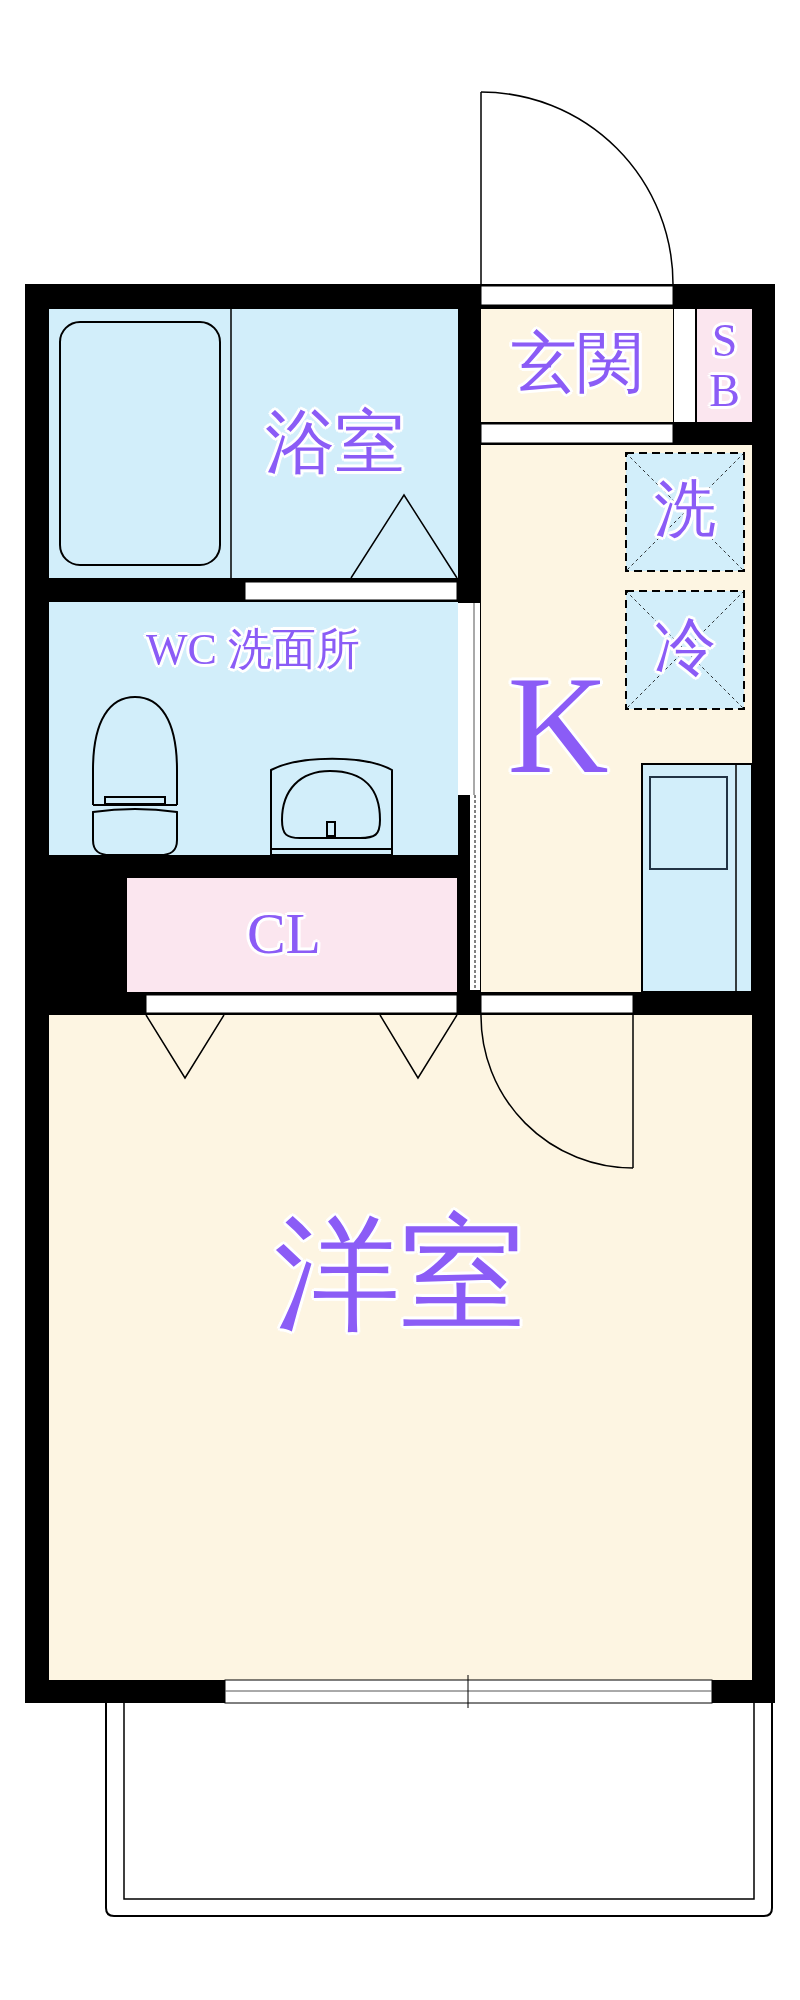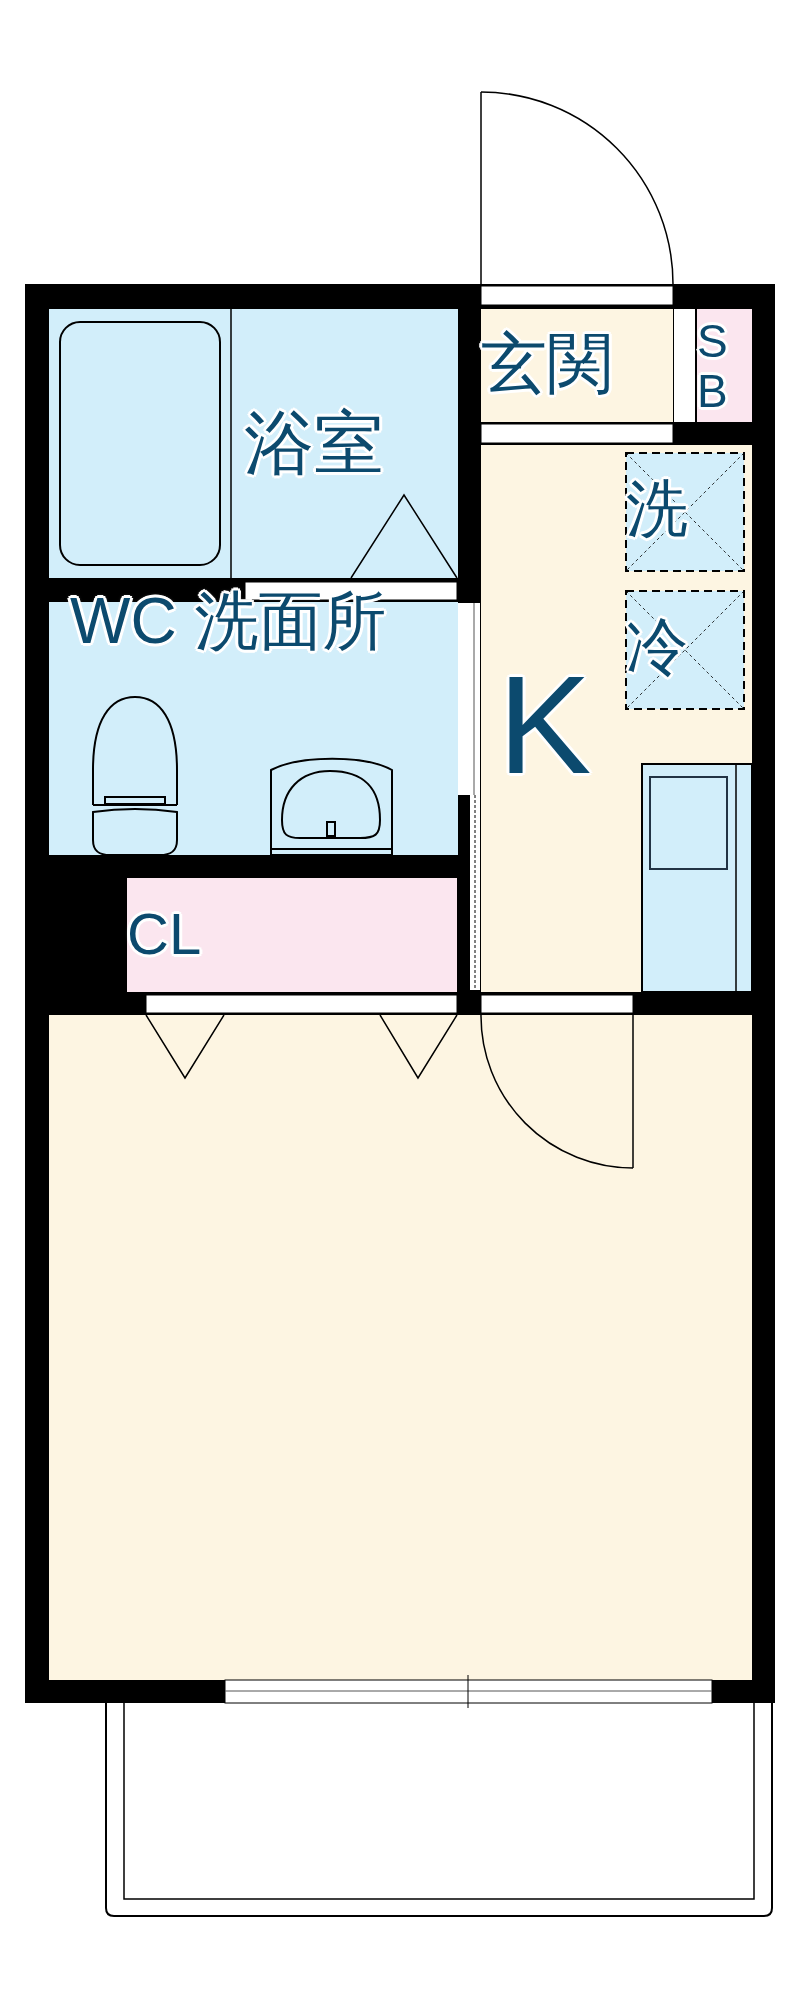--- a/index.html
+++ b/index.html
@@ -1,20 +1,20 @@
 <!DOCTYPE html>
 <html><head>
 <meta charset="utf-8">
 <style>
   html, body { margin:0; padding:0; background:#ffffff; }
   #plan { position:relative; width:800px; height:2000px; overflow:hidden; background:#ffffff; }
   #plan svg { position:absolute; left:0; top:0; }
   .lbl {
-    position:absolute; font-family:Liberation Sans, sans-serif; color:#0c4a6e;
-    text-align:left; white-space:nowrap; line-height:1;
+    position:absolute; font-family:Liberation Serif, serif; color:#8b5cf6;
+    text-align:center; white-space:nowrap; line-height:1;
     text-shadow: 0 0 4px #fff, 3px 0 0 #fff, -3px 0 0 #fff, 0 3px 0 #fff, 0 -3px 0 #fff,
                  2px 2px 0 #fff, -2px -2px 0 #fff, 2px -2px 0 #fff, -2px 2px 0 #fff;
   }
 </style>
 </head>
 <body>
 
 <div id="plan">
   <svg width="800" height="2000" viewBox="0 0 800 2000">
 
@@ -91,22 +91,23 @@
       <line x1="225" y1="1691" x2="712" y2="1691" stroke="#555" stroke-width="1"></line>
       <line x1="468" y1="1675" x2="468" y2="1708" stroke="#000" stroke-width="1"></line>
     </g>
 
     <g fill="none" stroke="#000" stroke-width="2">
       <path d="M106 1703 L106 1908 Q106 1916 114 1916 L764 1916 Q772 1916 772 1908 L772 1703"></path>
       <path d="M124 1703 L124 1899 L754 1899 L754 1703" stroke-width="1.5"></path>
     </g>
   </svg>
 
-  <div class="lbl" style="left:244px; top:408px; width:146px; font-size:70px;">浴室</div>
-  <div class="lbl" style="left:70px; top:589px; width:366px; font-size:64px;">WC 洗面所</div>
+  <div class="lbl" style="left:262px; top:408px; width:146px; font-size:70px;">浴室</div>
+  <div class="lbl" style="left:70px; top:628px; width:366px; font-size:44px;">WC 洗面所</div>
   <div class="lbl" style="left:127px; top:905px; width:314px; font-size:58px;">CL</div>
   <div class="lbl" style="left:481px; top:330px; width:192px; font-size:66px;">玄関</div>
   <div class="lbl" style="left:697px; top:318px; width:55px; font-size:46px;">S</div>
   <div class="lbl" style="left:697px; top:368px; width:55px; font-size:46px;">B</div>
   <div class="lbl" style="left:498px; top:655px; width:120px; font-size:140px;">K</div>
   <div class="lbl" style="left:626px; top:478px; width:118px; font-size:62px;">洗</div>
   <div class="lbl" style="left:626px; top:616px; width:118px; font-size:62px;">冷</div>
+  <div class="lbl" style="left:200px; top:1212px; width:400px; font-size:126px;">洋室</div>
 </div>
 
 </body></html>

